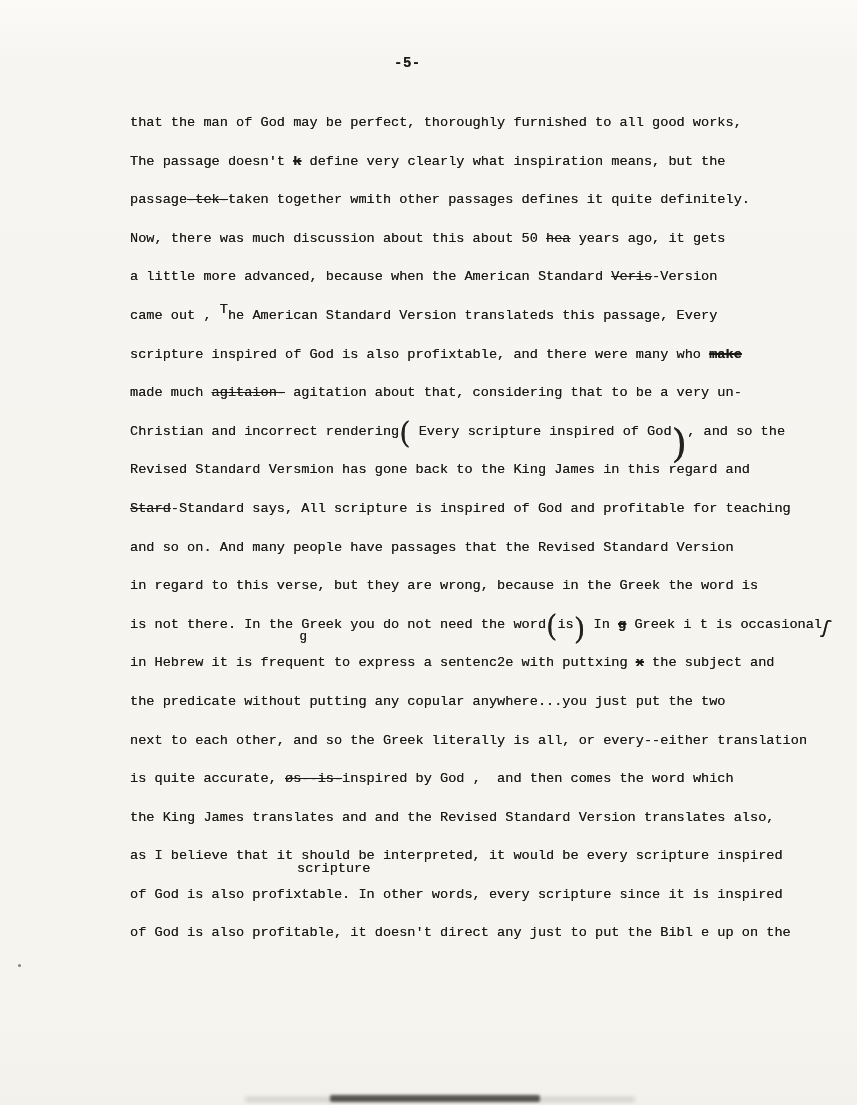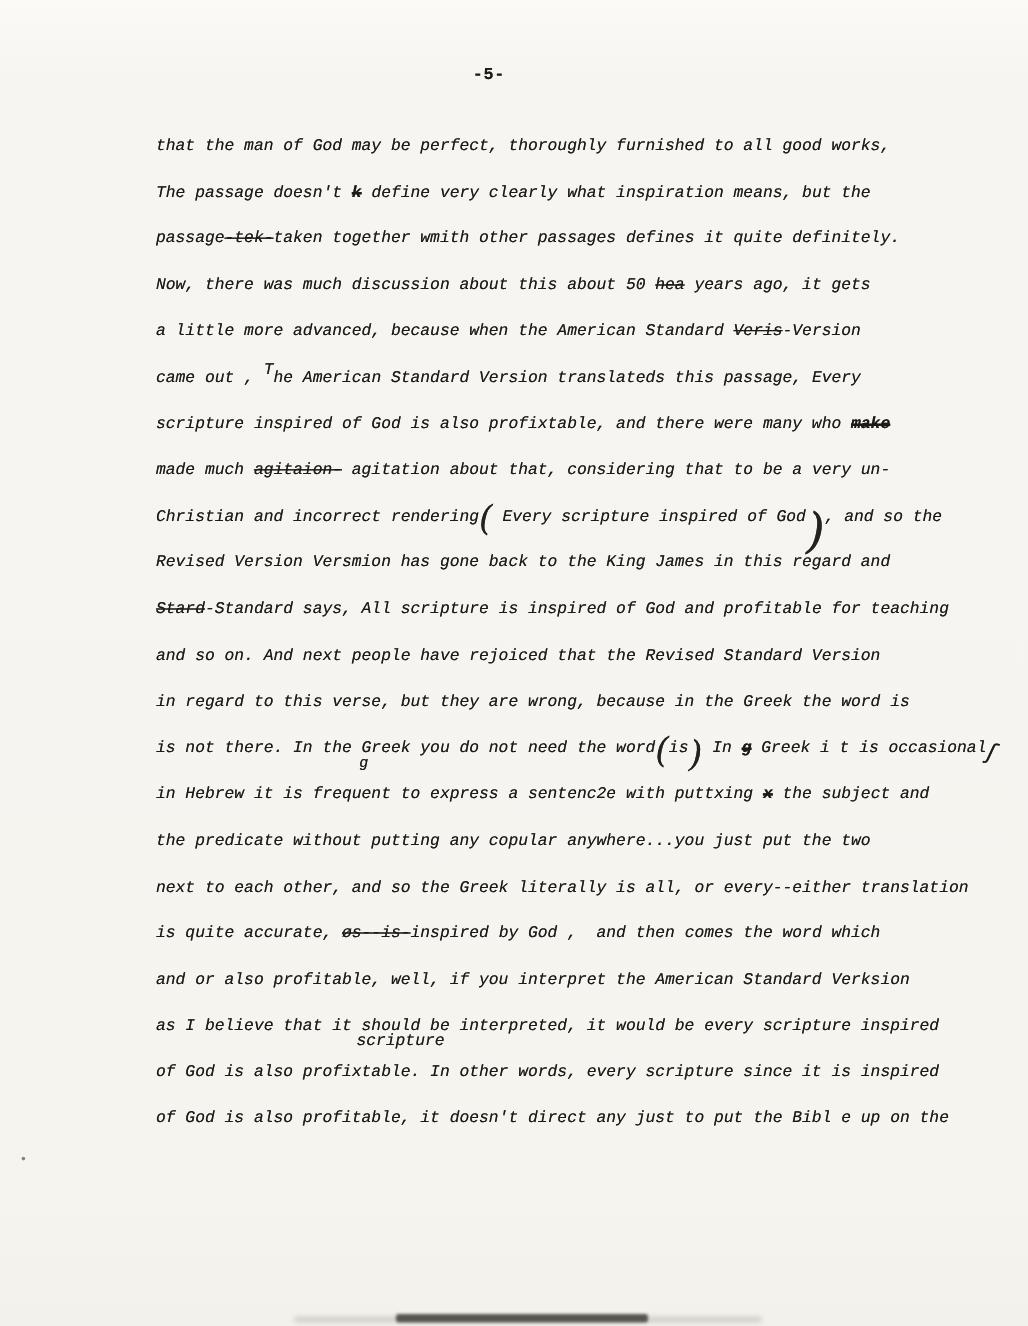--- a/index.html
+++ b/index.html
@@ -13,21 +13,21 @@
     font-family:"Liberation Mono","DejaVu Sans Mono",monospace;
     color:#1c1b18;
   }
   .page-number {
     position:absolute; top:55px; left:394px;
     font-size:14px; font-weight:700;
     letter-spacing:0.5px;
     text-shadow:0 0 0.4px rgba(20,20,18,0.7);
   }
   .text-block {
-    position:absolute; top:104px; left:130px; width:715px;font-style:italic;
+    position:absolute; top:104px; left:130px; width:715px;
   }
   .line {
     height:38.6px; line-height:38.6px;
     white-space:pre;
     font-size:13.6px;
     text-shadow:0 0 0.45px rgba(25,24,20,0.75);
   }
   .line-inserted {
     position:absolute; top:757px; left:167px;
     height:auto; line-height:normal;
@@ -90,31 +90,31 @@
   <div class="text-block">
       <div class="line"><span class="seg seg-normal">that the man of God may be perfect, thoroughly furnished to all good works,</span></div>
       <div class="line"><span class="seg seg-normal">The passage doesn't </span><span class="seg seg-xstrike">k</span><span class="seg seg-normal"> define very clearly what inspiration means, but the</span></div>
       <div class="line"><span class="seg seg-normal">passage</span><span class="seg seg-strike">-tek-</span><span class="seg seg-normal">taken together wmith other passages defines it quite definitely.</span></div>
       <div class="line"><span class="seg seg-normal">Now, there was much discussion about this about 50 </span><span class="seg seg-strike">hea</span><span class="seg seg-normal"> years ago, it gets</span></div>
       <div class="line"><span class="seg seg-normal">a little more advanced, because when the American Standard </span><span class="seg seg-strike">Veris</span><span class="seg seg-normal">-Version</span></div>
       <div class="line"><span class="seg seg-normal">came out , </span><span class="seg seg-raised">T</span><span class="seg seg-normal">he American Standard Version translateds this passage, Every</span></div>
       <div class="line"><span class="seg seg-normal">scripture inspired of God is also profixtable, and there were many who </span><span class="seg seg-xstrike">make</span></div>
       <div class="line"><span class="seg seg-normal">made much </span><span class="seg seg-strike">agitaion-</span><span class="seg seg-normal"> agitation about that, considering that to be a very un-</span></div>
       <div class="line"><span class="seg seg-normal">Christian and incorrect rendering</span><span class="seg seg-hwopen">(</span><span class="seg seg-normal"> Every scripture inspired of God</span><span class="seg seg-hwclosedeep">)</span><span class="seg seg-normal">, and so the</span></div>
-      <div class="line"><span class="seg seg-normal">Revised Version Versmion has gone back to the King James in this regard and</span></div>
+      <div class="line"><span class="seg seg-normal">Revised Standard Versmion has gone back to the King James in this regard and</span></div>
       <div class="line"><span class="seg seg-strike">Stard</span><span class="seg seg-normal">-Standard says, All scripture is inspired of God and profitable for teaching</span></div>
-      <div class="line"><span class="seg seg-normal">and so on. And next people have rejoiced that the Revised Standard Version</span></div>
+      <div class="line"><span class="seg seg-normal">and so on. And many people have passages that the Revised Standard Version</span></div>
       <div class="line"><span class="seg seg-normal">in regard to this verse, but they are wrong, because in the Greek the word is</span></div>
       <div class="line"><span class="seg seg-normal">is not there. In the G</span><span class="seg seg-below">g</span><span class="seg seg-normal">reek you do not need the word</span><span class="seg seg-hwopen">(</span><span class="seg seg-normal">is</span><span class="seg seg-hwclose">)</span><span class="seg seg-normal"> In </span><span class="seg seg-xstrike">g</span><span class="seg seg-normal"> Greek i t is occasional</span><span class="seg seg-hwmark">ʃ</span></div>
       <div class="line"><span class="seg seg-normal">in Hebrew it is frequent to express a sentenc2e with puttxing </span><span class="seg seg-xstrike">x</span><span class="seg seg-normal"> the subject and</span></div>
       <div class="line"><span class="seg seg-normal">the predicate without putting any copular anywhere...you just put the two</span></div>
       <div class="line"><span class="seg seg-normal">next to each other, and so the Greek literally is all, or every--either translation</span></div>
       <div class="line line-inserted"><span class="seg seg-normal">scripture</span></div>
       <div class="line"><span class="seg seg-normal">is quite accurate, </span><span class="seg seg-strike">øs--is-</span><span class="seg seg-normal">inspired by God ,  and then comes the word which</span></div>
-      <div class="line"><span class="seg seg-normal">and or also profitable, well, if you interpret the American Standard Verksion</span></div>
+      <div class="line"><span class="seg seg-normal">the King James translates and and the Revised Standard Version translates also,</span></div>
       <div class="line"><span class="seg seg-normal">as I believe that it should be interpreted, it would be every scripture inspired</span></div>
       <div class="line"><span class="seg seg-normal">of God is also profixtable. In other words, every scripture since it is inspired</span></div>
       <div class="line"><span class="seg seg-normal">of God is also profitable, it doesn't direct any just to put the Bibl e up on the</span></div>
     </div>
   <div class="smudge-light"></div>
   <div class="smudge-dark"></div>
   <div class="margin-dot"></div>
 </div>
 
 </body></html>

